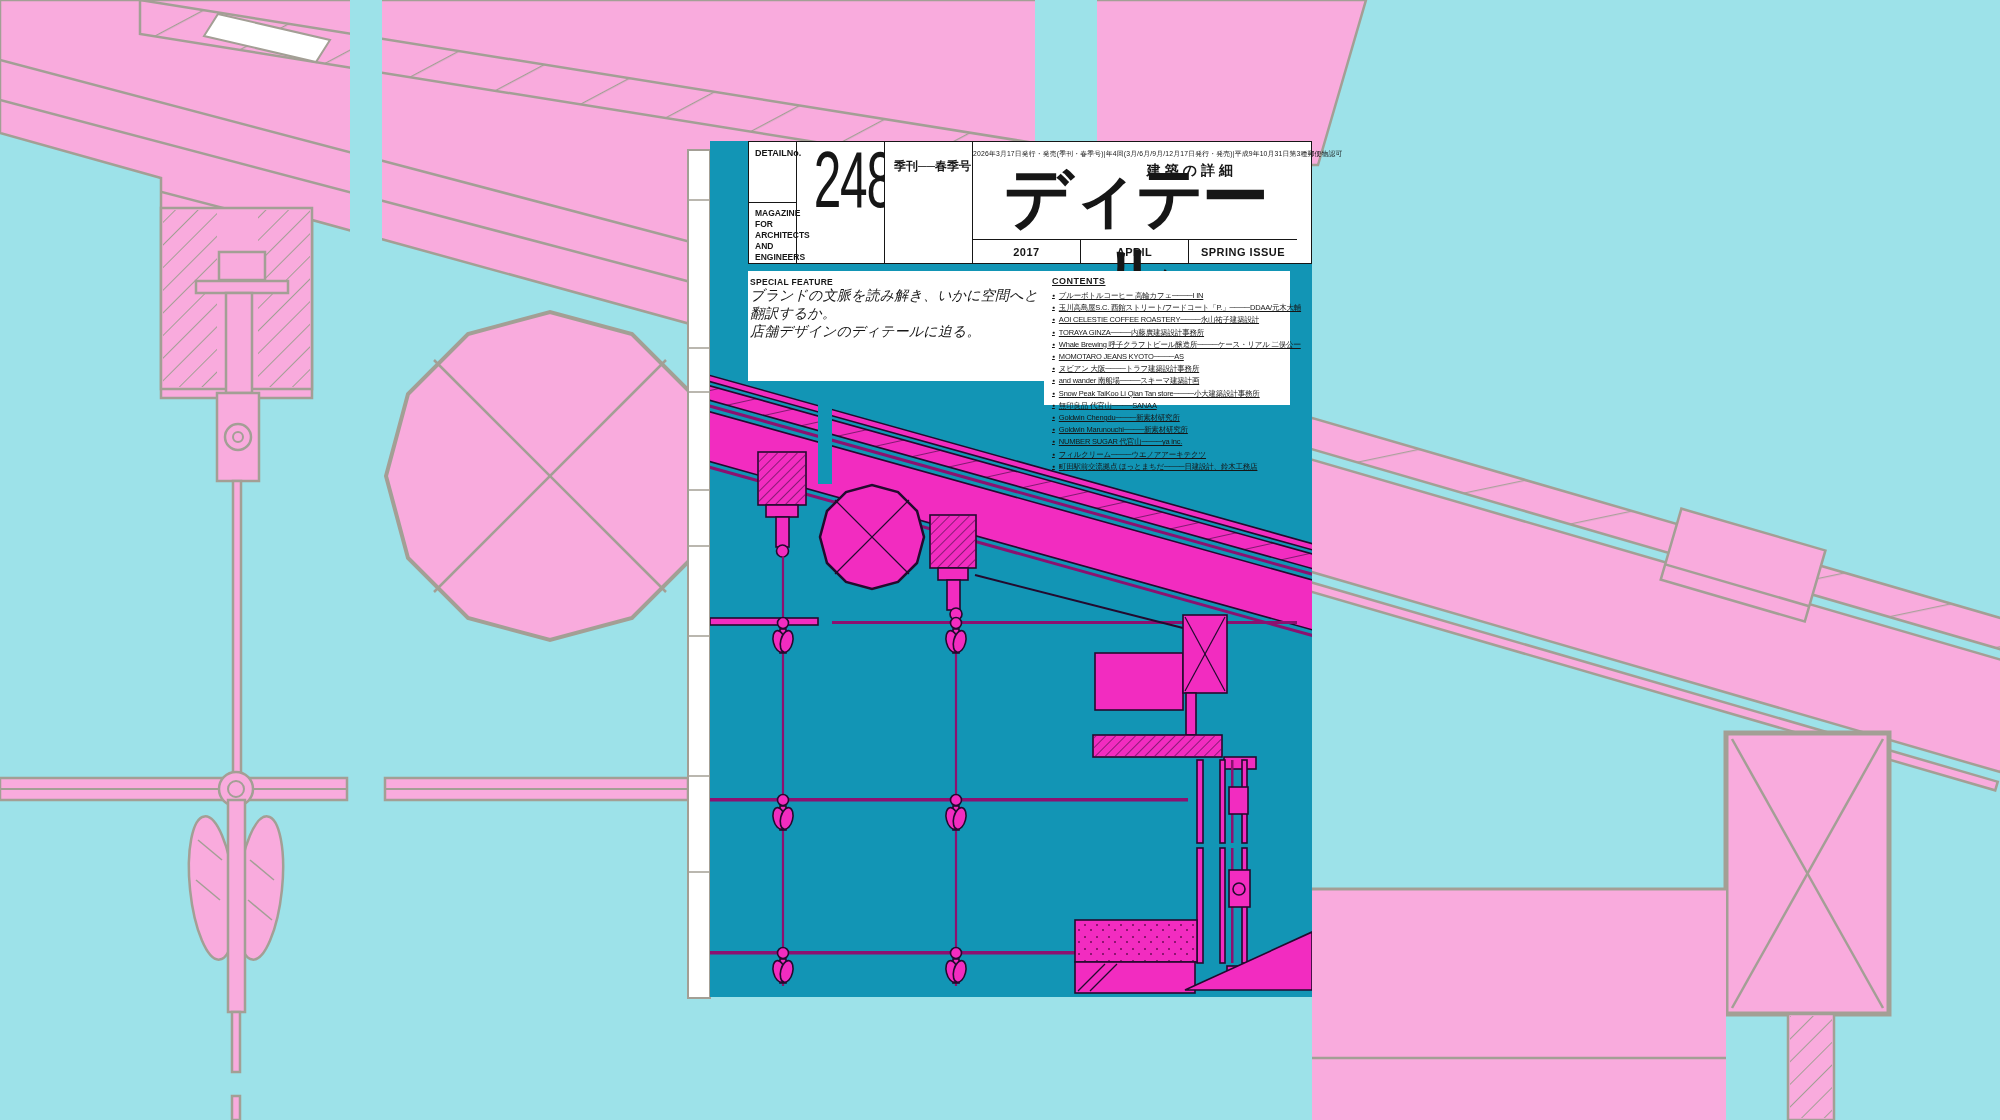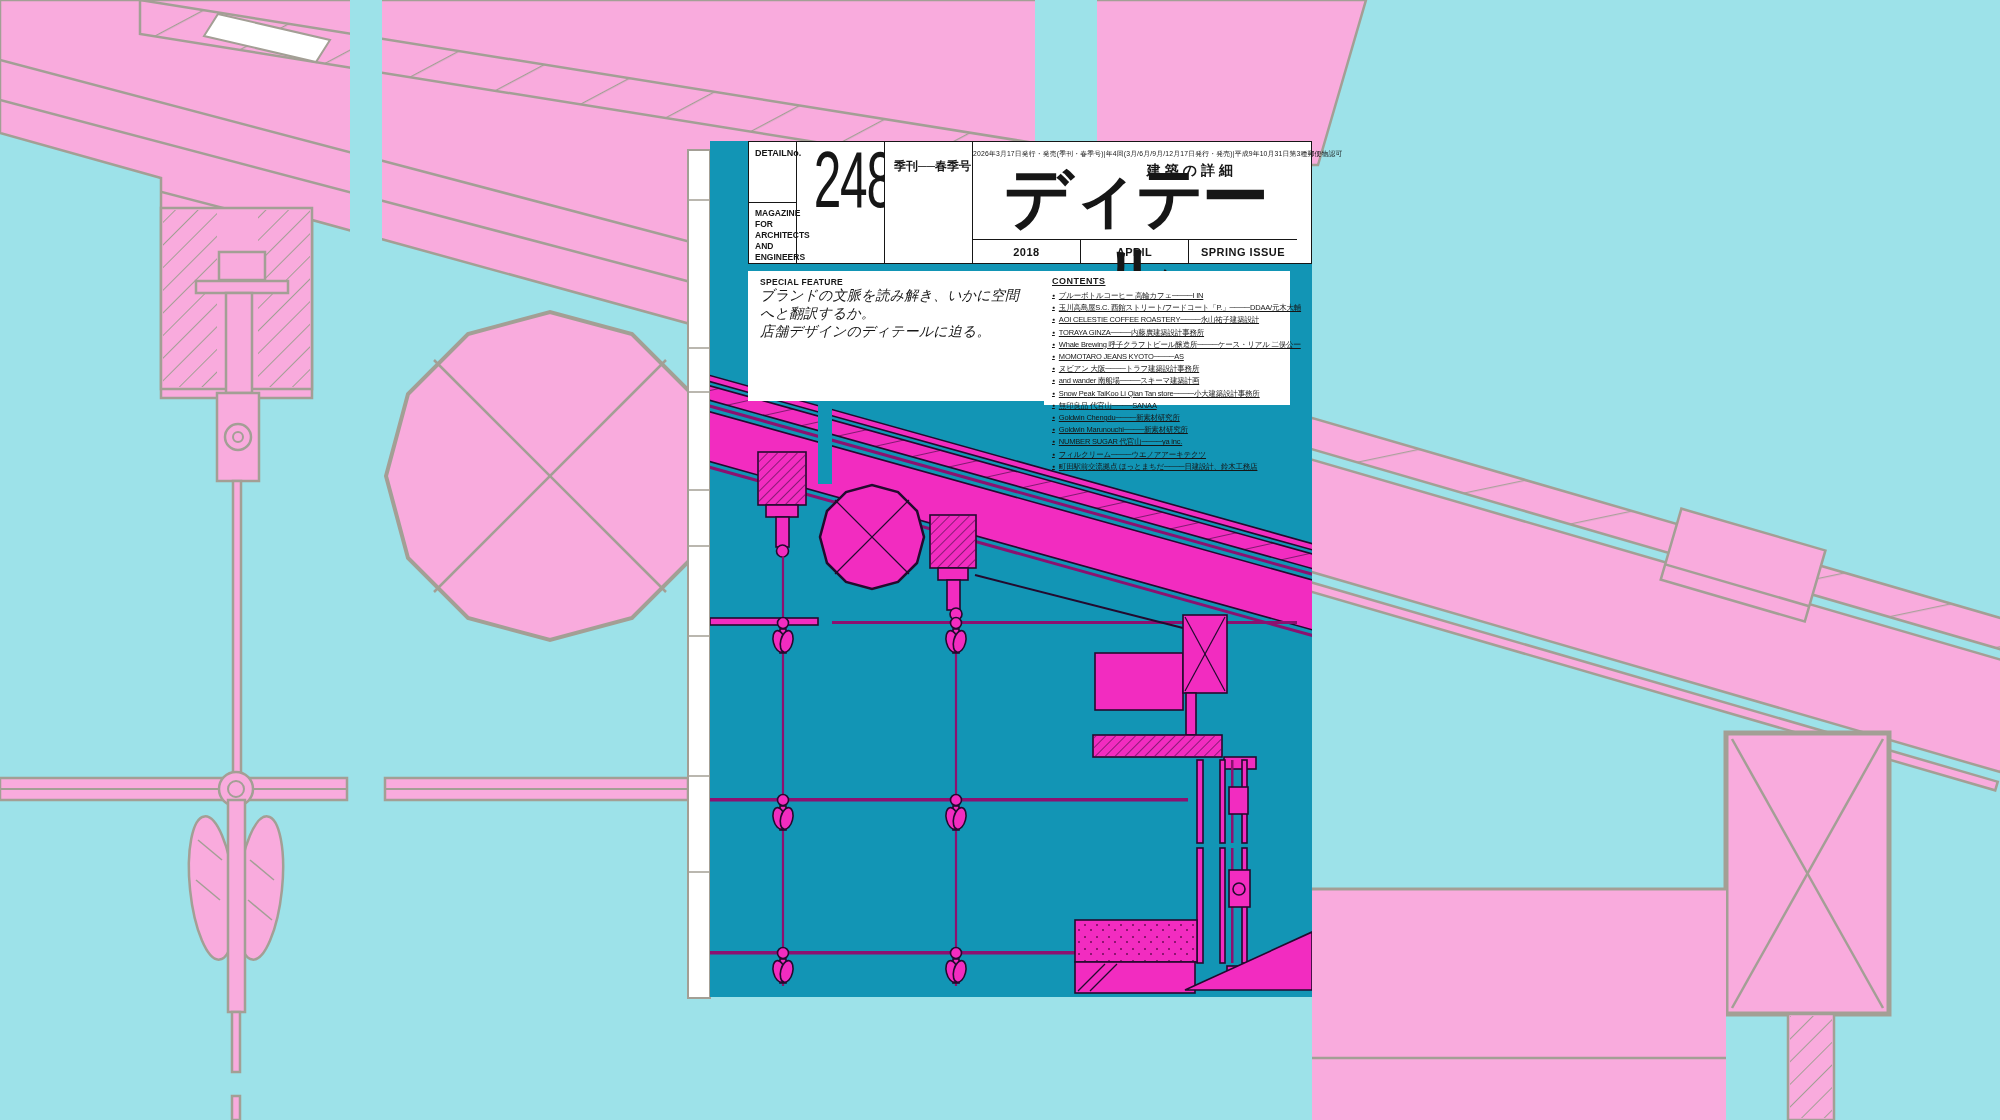--- a/index.html
+++ b/index.html
@@ -31,21 +31,21 @@
   .cC{width:88px;font-size:12px;font-weight:bold;padding:16px 0 0 8px;box-sizing:border-box;text-align:center;}
   .cD{width:324px;border-right:none!important;display:flex;flex-direction:column;}
   .fineprint{height:18px;font-size:6.8px;letter-spacing:.2px;text-align:center;padding-top:7px;box-sizing:border-box;white-space:nowrap;}
   .logorow{height:80px;position:relative;text-align:center;}
   .logo{font-size:70px;font-weight:900;letter-spacing:-3px;line-height:76px;transform:scaleX(.96);transform-origin:center;}
   .logosub{position:absolute;top:3px;right:60px;font-size:14px;font-weight:bold;letter-spacing:4px;}
   .daterow{height:25px;border-top:1px solid var(--text);display:flex;}
   .daterow div{width:108px;border-right:1px solid var(--text);box-sizing:border-box;
                display:flex;align-items:center;justify-content:center;font-size:11px;font-weight:bold;letter-spacing:.5px;}
   .daterow div:last-child{border-right:none;}
-  .feat{left:38px;top:130px;width:296px;height:130px;padding:6px 12px;box-sizing:border-box;}
+  .feat{left:38px;top:130px;width:296px;height:110px;padding:6px 2px;box-sizing:border-box;}
   .feat .lbl{font-size:8.5px;font-weight:bold;letter-spacing:.3px;}
   .feat .ttl{font-size:28px;font-weight:900;letter-spacing:-1px;margin-top:4px;white-space:nowrap;}
   .feat .d1,.feat .d2{font-size:14px;margin-top:0;letter-spacing:.2px;font-style:italic;}
   .toc{left:334px;top:130px;width:246px;height:134px;padding:5px 6px 0 8px;box-sizing:border-box;text-decoration:underline;}
   .toc .hd{font-size:9px;font-weight:bold;letter-spacing:.5px;margin-bottom:4px;}
   .c-item{font-size:7.5px;line-height:11.2px;letter-spacing:-.2px;white-space:nowrap;display:flex;align-items:baseline;}
   .c-item .bu{font-size:5px;margin-right:4px;position:relative;top:-1px;}
 </style>
 </head>
 <body>
@@ -300,21 +300,21 @@
       <div class="cell cC">
         <span>季刊──春季号</span>
       </div>
       <div class="cell cD">
         <div class="fineprint">2026年3月17日発行・発売(季刊・春季号)|年4回(3月/6月/9月/12月17日発行・発売)|平成9年10月31日第3種郵便物認可</div>
         <div class="logorow">
           <div class="logo">ディテール</div>
           <div class="logosub">建築の詳細</div>
         </div>
         <div class="daterow">
-          <div>2018</div>
+          <div>2017</div>
           <div>APRIL</div>
           <div>SPRING ISSUE</div>
         </div>
       </div>
     </div>
 
     <div class="paper feat">
       <div class="lbl">SPECIAL FEATURE</div>
       <div class="d1">ブランドの文脈を読み解き、いかに空間へと翻訳するか。</div>
       <div class="d2">店舗デザインのディテールに迫る。</div>

